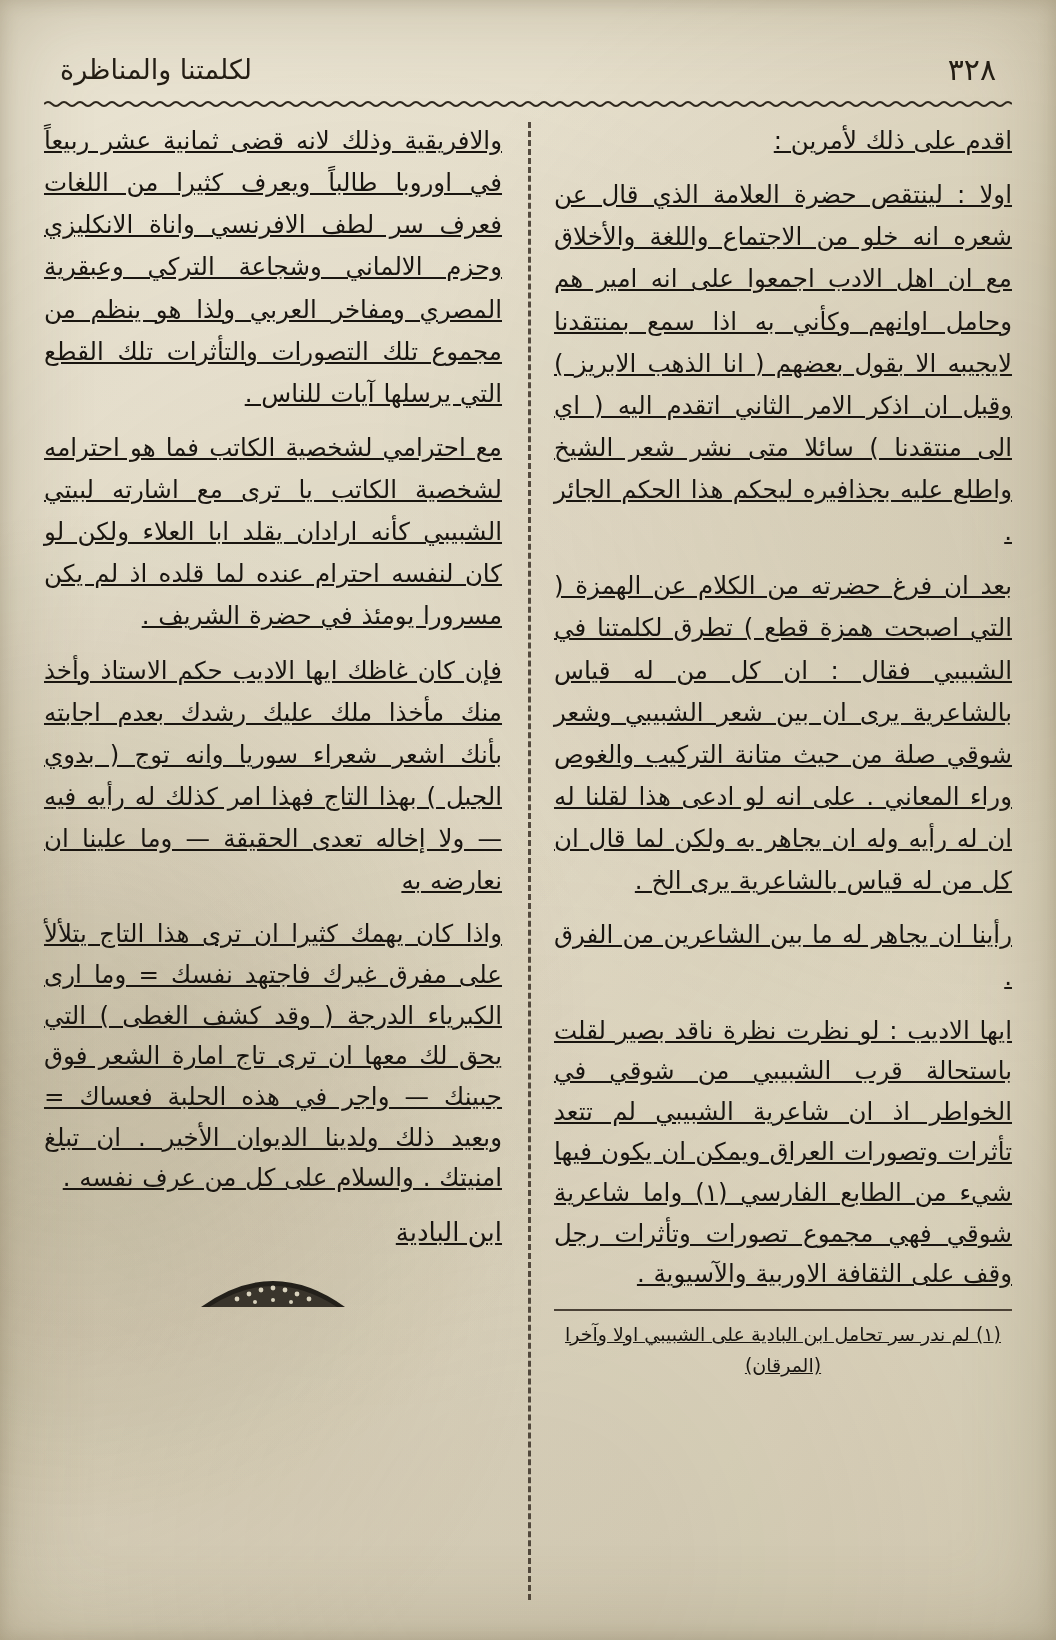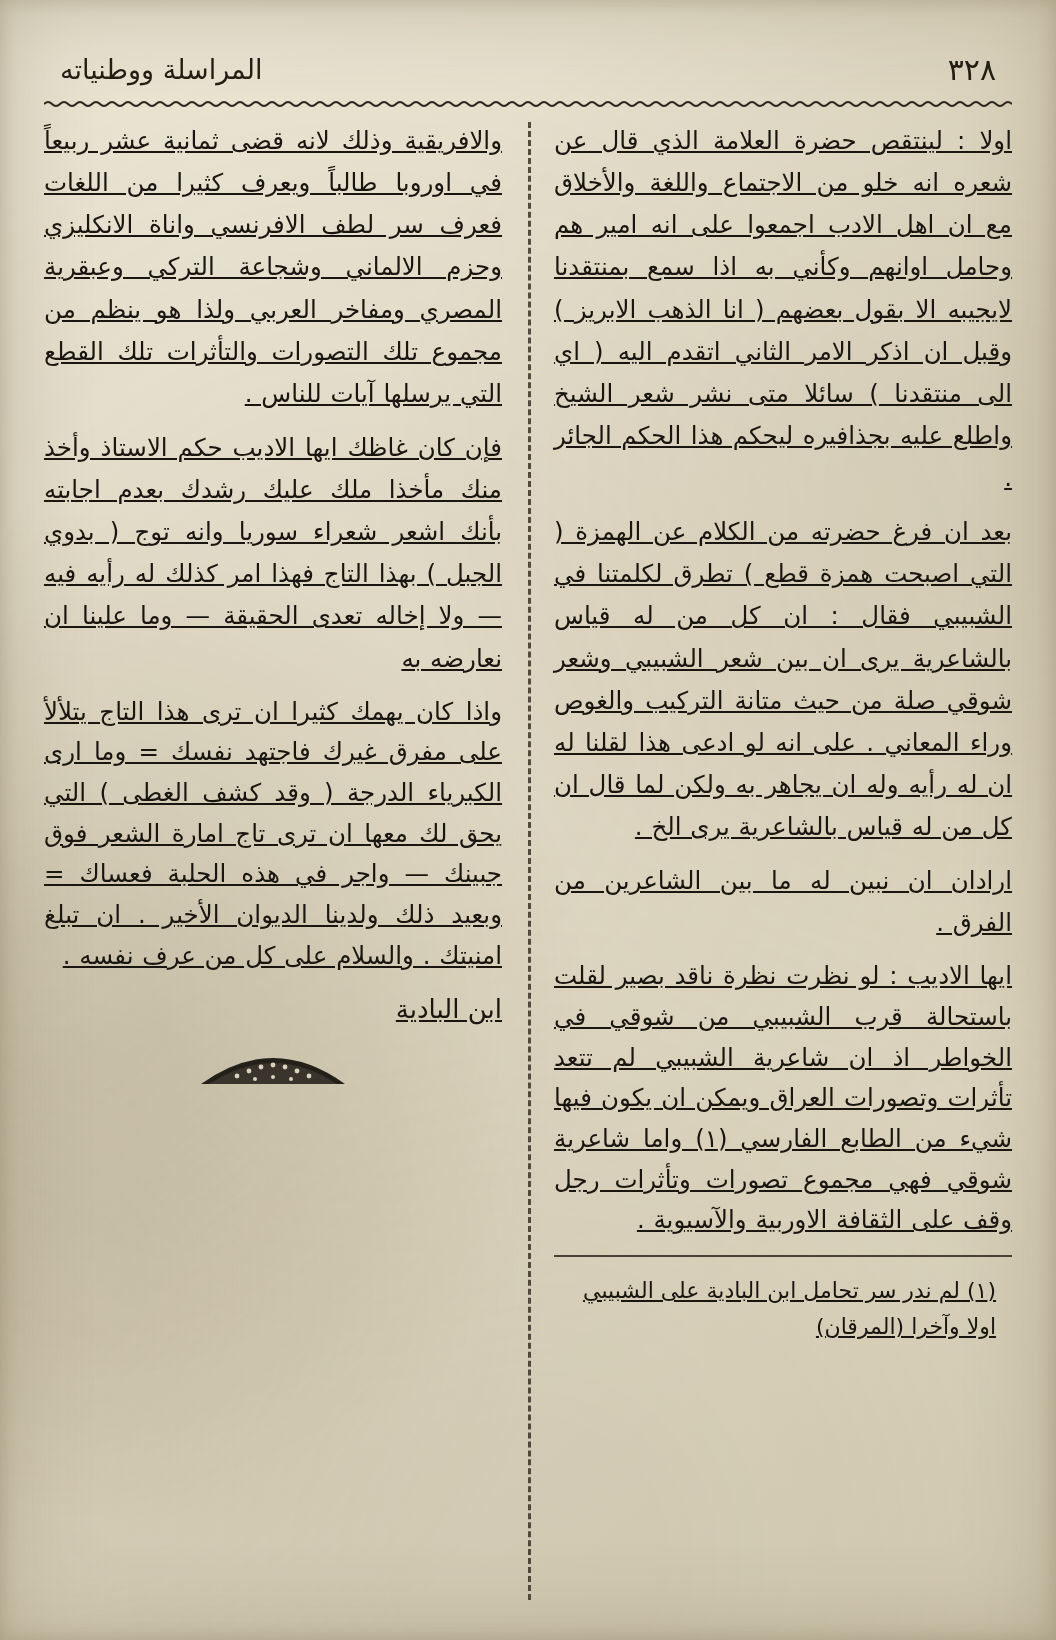--- a/index.html
+++ b/index.html
@@ -117,24 +117,24 @@
 
   
   .footnote-rule {
     margin: 14px 0 8px 0;
     border: 0;
     border-top: 2px solid #3b3228;
     width: 100%;
     opacity: .9;
   }
   .footnote {
-    font-size: 22px;
+    font-size: 19px;
     line-height: 1.65;
-    text-align: right;
-    margin: 16px;
+    text-align: center;
+    margin: 1px;
   }
 
   
   .signature {
     margin-top: 18px;
     font-size: 26px;
   }
   .ornament {
     margin: 16px auto 0 auto;
     width: 160px;
@@ -146,45 +146,47 @@
 </style>
 </head>
 <body>
 
 <div class="page">
 
   <div class="grain"></div>
 
   <div class="header">
     <span class="page-number">٣٢٨</span>
-    <span class="running-title">المراسلة ووطنياته</span>
+    <span class="running-title">لكلمتنا والمناظرة</span>
   </div>
 
   <div class="rule">
     <svg width="968" height="8" viewBox="0 0 968 8" preserveAspectRatio="none" aria-hidden="true">
       <path d="M0 4 Q 4 0 8 4 T 16 4 T 24 4 T 32 4 T 40 4 T 48 4 T 56 4 T 64 4 T 72 4 T 80 4 T 88 4 T 96 4 T 104 4 T 112 4 T 120 4 T 128 4 T 136 4 T 144 4 T 152 4 T 160 4 T 168 4 T 176 4 T 184 4 T 192 4 T 200 4 T 208 4 T 216 4 T 224 4 T 232 4 T 240 4 T 248 4 T 256 4 T 264 4 T 272 4 T 280 4 T 288 4 T 296 4 T 304 4 T 312 4 T 320 4 T 328 4 T 336 4 T 344 4 T 352 4 T 360 4 T 368 4 T 376 4 T 384 4 T 392 4 T 400 4 T 408 4 T 416 4 T 424 4 T 432 4 T 440 4 T 448 4 T 456 4 T 464 4 T 472 4 T 480 4 T 488 4 T 496 4 T 504 4 T 512 4 T 520 4 T 528 4 T 536 4 T 544 4 T 552 4 T 560 4 T 568 4 T 576 4 T 584 4 T 592 4 T 600 4 T 608 4 T 616 4 T 624 4 T 632 4 T 640 4 T 648 4 T 656 4 T 664 4 T 672 4 T 680 4 T 688 4 T 696 4 T 704 4 T 712 4 T 720 4 T 728 4 T 736 4 T 744 4 T 752 4 T 760 4 T 768 4 T 776 4 T 784 4 T 792 4 T 800 4 T 808 4 T 816 4 T 824 4 T 832 4 T 840 4 T 848 4 T 856 4 T 864 4 T 872 4 T 880 4 T 888 4 T 896 4 T 904 4 T 912 4 T 920 4 T 928 4 T 936 4 T 944 4 T 952 4 T 960 4 T 968 4" fill="none" stroke="#2e271d" stroke-width="2"></path>
     </svg>
   </div>
 
   <div class="divider"></div>
 
   <div class="columns">
 
     <div class="col col-right right-blocks">
+      <p class="para lead">اقدم على ذلك لأمرين :</p>
       <p class="para">اولا : لينتقص حضرة العلامة الذي قال عن شعره انه خلو من الاجتماع واللغة والأخلاق مع ان اهل الادب اجمعوا على انه امير هم وحامل اوانهم وكأني به اذا سمع بمنتقدنا لايجيبه الا بقول بعضهم ( انا الذهب الابريز ) وقبل ان اذكر الامر الثاني اتقدم اليه ( اي الى منتقدنا ) سائلا متى نشر شعر الشيخ واطلع عليه بجذافيره ليحكم هذا الحكم الجائر .</p>
       <p class="para">بعد ان فرغ حضرته من الكلام عن الهمزة ( التي اصبحت همزة قطع ) تطرق لكلمتنا في الشبيبي فقال : ان كل من له قياس بالشاعرية يرى ان بين شعر الشبيبي وشعر شوقي صلة من حيث متانة التركيب والغوص وراء المعاني . على انه لو ادعى هذا لقلنا له ان له رأيه وله ان يجاهر به ولكن لما قال ان كل من له قياس بالشاعرية يرى الخ .</p>
-      <p class="para">ارادان ان نبين له ما بين الشاعرين من الفرق .</p>
+      <p class="para">رأينا ان يجاهر له ما بين الشاعرين من الفرق .</p>
       <p class="para tight">ايها الاديب : لو نظرت نظرة ناقد بصير لقلت باستحالة قرب الشبيبي من شوقي في الخواطر اذ ان شاعرية الشبيبي لم تتعد تأثرات وتصورات العراق ويمكن ان يكون فيها شيء من الطابع الفارسي (١) واما شاعرية شوقي فهي مجموع تصورات وتأثرات رجل وقف على الثقافة الاوربية والآسيوية .</p>
 
       <hr class="footnote-rule">
       <p class="footnote">(١) لم ندر سر تحامل ابن البادية على الشبيبي اولا وآخرا   (المرقان)</p>
     </div>
 
     <div class="col col-left">
       <p class="para">والافريقية وذلك لانه قضى ثمانية عشر ربيعاً في اوروبا طالباً ويعرف كثيرا من اللغات فعرف سر لطف الافرنسي واناة الانكليزي وحزم الالماني وشجاعة التركي وعبقرية المصري ومفاخر العربي ولذا هو ينظم من مجموع تلك التصورات والتأثرات تلك القطع التي يرسلها آيات للناس .</p>
+      <p class="para">مع احترامي لشخصية الكاتب فما هو احترامه لشخصية الكاتب يا ترى مع اشارته لبيتي الشبيبي كأنه ارادان يقلد ابا العلاء ولكن لو كان لنفسه احترام عنده لما قلده اذ لم يكن مسرورا يومئذ في حضرة الشريف .</p>
       <p class="para">فإن كان غاظك ايها الاديب حكم الاستاذ وأخذ منك مأخذا ملك عليك رشدك بعدم اجابته بأنك اشعر شعراء سوريا وانه توج ( بدوي الجبل ) بهذا التاج فهذا امر كذلك له رأيه فيه — ولا إخاله تعدى الحقيقة — وما علينا ان نعارضه به</p>
       <p class="para tight">واذا كان يهمك كثيرا ان ترى هذا التاج يتلألأ على مفرق غيرك فاجتهد نفسك = وما ارى الكبرياء الدرجة ( وقد كشف الغطى ) التي يحق لك معها ان ترى تاج امارة الشعر فوق جبينك — واجر في هذه الحلبة فعساك = وبعيد ذلك ولدينا الديوان الأخير . ان تبلغ امنيتك . والسلام على كل من عرف نفسه .</p>
 
       <div class="signature">ابن البادية</div>
 
       <div class="ornament">
         <svg viewBox="0 0 160 52" aria-hidden="true">
           <path d="M8 44 Q80 -8 152 44 Z" fill="#23201a"></path>
           <path d="M16 44 Q80 2 144 44 Z" fill="#3a352c"></path>
           <g fill="#d9d2bd">

